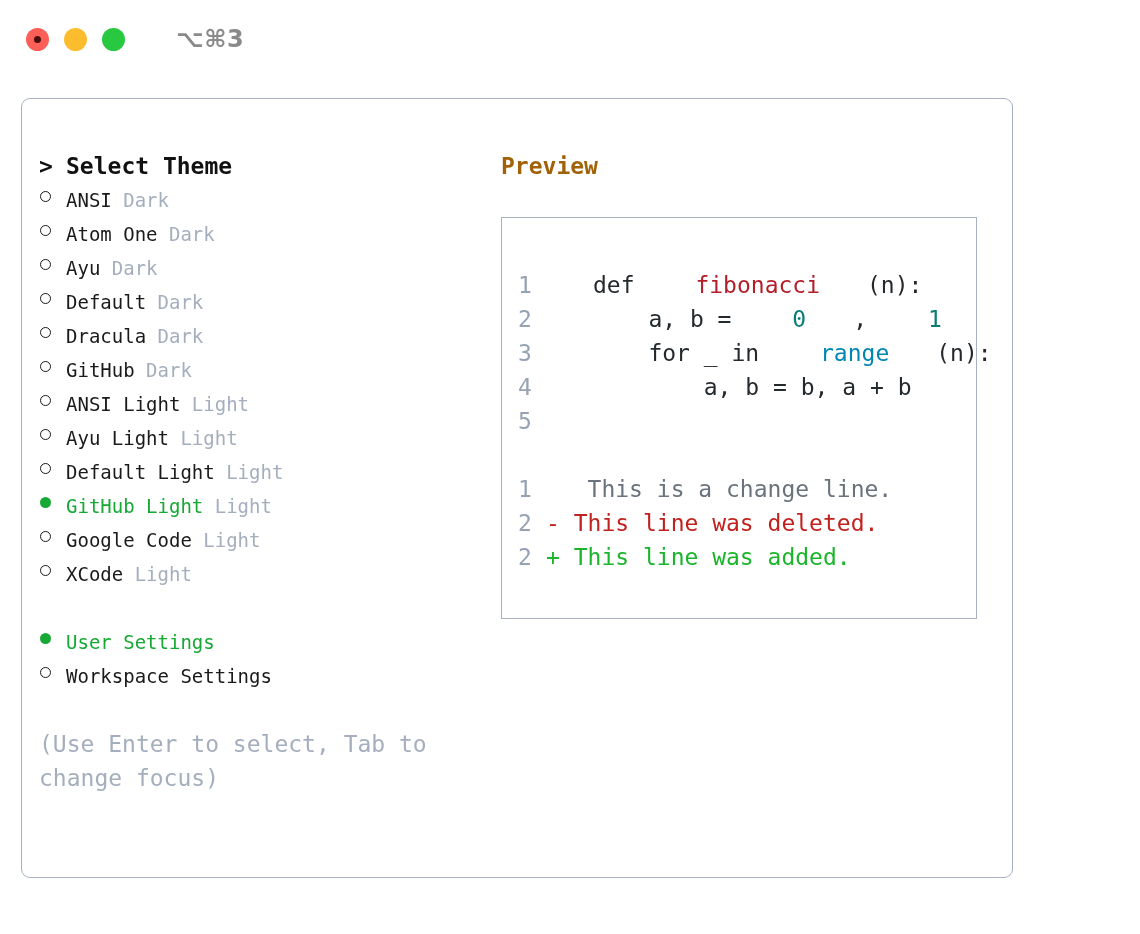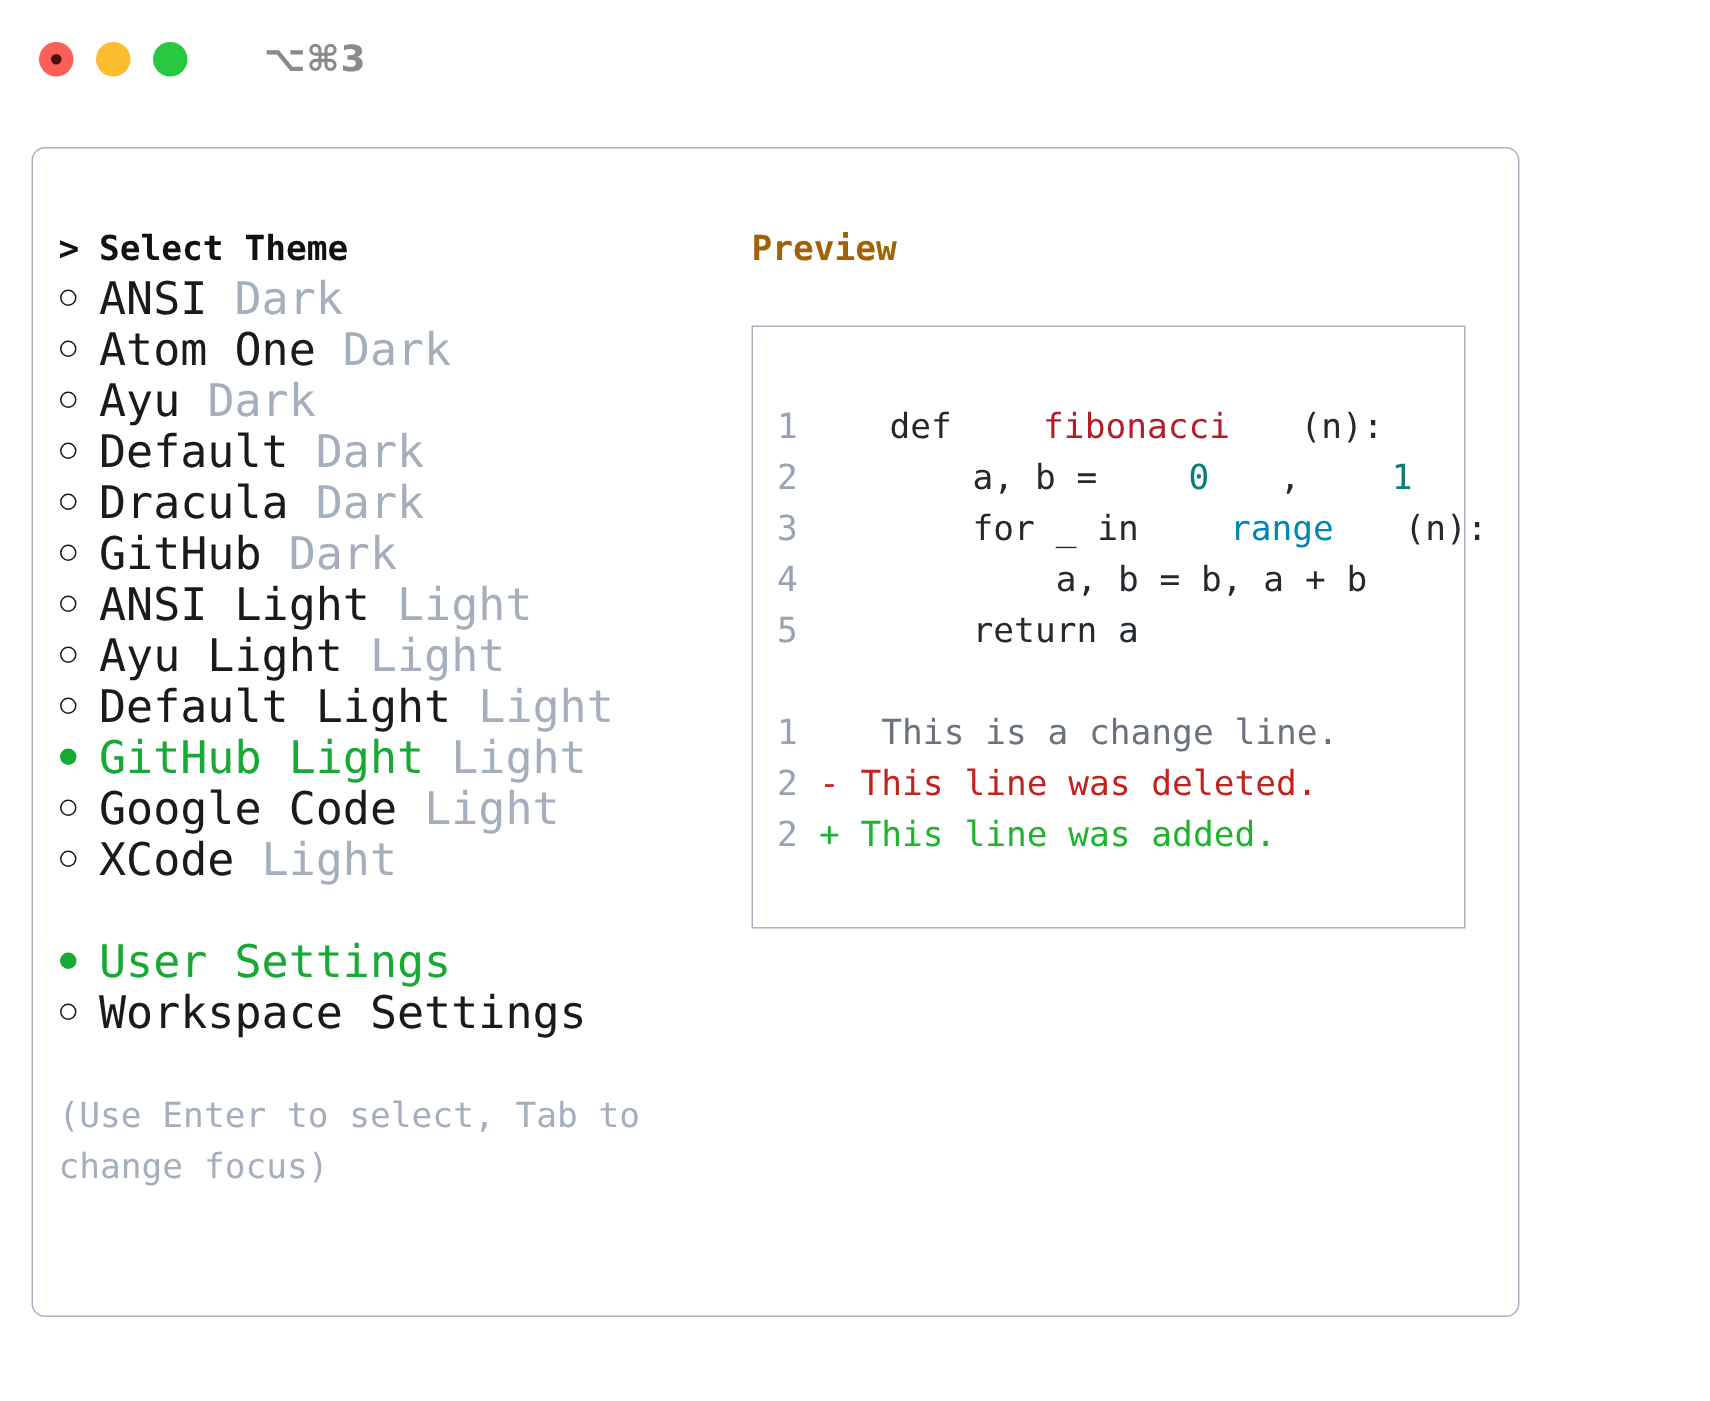--- a/index.html
+++ b/index.html
@@ -107,21 +107,21 @@
   }
   .section-header .marker {
     display: inline-block;
     width: 27px;
     flex: none;
   }
 
   .opt-row {
     display: flex;
     align-items: baseline;
-    font-size: 30px;
+    font-size: 19px;
     line-height: 34px;
     color: #1a1a1a;
     white-space: pre;
   }
   .opt-row .bullet {
     display: inline-block;
     width: 27px;
     flex: none;
     position: relative;
   }
@@ -270,21 +270,21 @@
       <div class="right-col">
         <div class="preview-title">Preview</div>
 
         <div class="preview-box">
           <div class="code-area">
             <div id="code-lines">
                 <div class="code-line"><span class="lineno">1</span><span class="code-text">def </span><span class="code-text tok-fn">fibonacci</span><span class="code-text">(n):</span></div>
                 <div class="code-line"><span class="lineno">2</span><span class="code-text">    a, b = </span><span class="code-text tok-num">0</span><span class="code-text">, </span><span class="code-text tok-num">1</span></div>
                 <div class="code-line"><span class="lineno">3</span><span class="code-text">    for _ in </span><span class="code-text tok-call">range</span><span class="code-text">(n):</span></div>
                 <div class="code-line"><span class="lineno">4</span><span class="code-text">        a, b = b, a + b</span></div>
-                <div class="code-line"><span class="lineno">5</span><span class="code-text">    return a</span></div>
+                <div class="code-line"><span class="lineno">5</span></div>
               </div>
             <div class="blank-gap"></div>
             <div id="diff-lines">
                 <div class="code-line"><span class="lineno">1</span><span class="diff-ctx"> </span><span class="diff-ctx">  This is a change line.</span></div>
                 <div class="code-line"><span class="lineno">2</span><span class="diff-del">-</span><span class="diff-del"> This line was deleted.</span></div>
                 <div class="code-line"><span class="lineno">2</span><span class="diff-add">+</span><span class="diff-add"> This line was added.</span></div>
               </div>
           </div>
         </div>
       </div>

